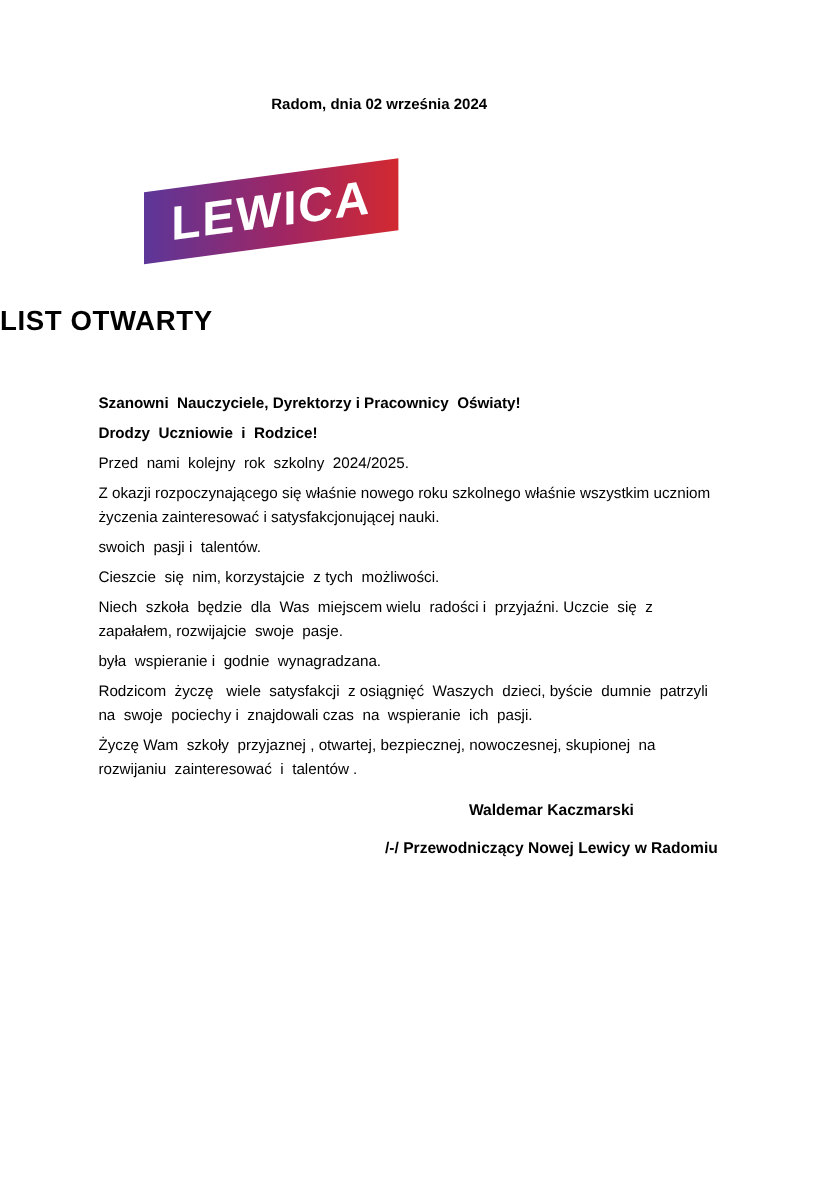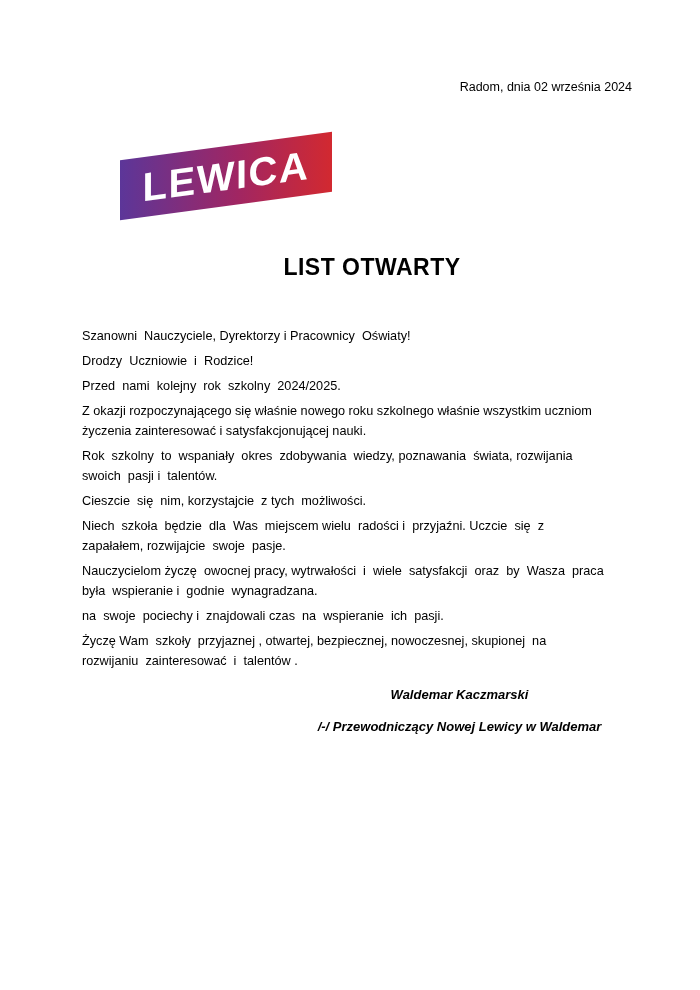--- a/index.html
+++ b/index.html
@@ -11,23 +11,23 @@
   }
   .page {
     position:relative;
     width:700px; height:990px;
     background:#ffffff;
     overflow:hidden;
   }
   .date-line {
     margin-top:80px;
     padding-right:68px;
-    text-align:right;
+    text-align:center;
     font-size:12.5px;
-    font-weight:normal;
+    font-weight:bold;
     line-height:15px;
   }
   .logo-band {
     margin-top:51px;
     margin-left:120px;
     width:212px;
     height:60px;
     transform:skewY(-7.6deg);
     display:flex;
     align-items:center;
@@ -36,45 +36,42 @@
   }
   .logo-text {
     color:#ffffff;
     font-weight:bold;
     font-size:40px;
     letter-spacing:1.5px;
     line-height:1;
   }
   .letter-title {
     margin-top:46px;
-    text-align:center;
     font-size:23px;
     font-weight:bold;
     letter-spacing:0.5px;
     line-height:30px;
-    padding-left:44px;
   }
   .letter-body {
     margin-top:44px;
     padding-left:82px;
     font-size:12.7px;
   }
   .para { margin-bottom:5px; }
-  .para.bold { font-weight:normal; }
+  .para.bold { font-weight:bold; }
   .line {
     white-space:pre;
     line-height:20px;
   }
   .signature {
     margin-top:14px;
     margin-left:287px;
     width:345px;
     text-align:center;
     font-weight:bold;
-    font-style:italic;
     font-size:13px;
   }
   .sig-name { line-height:20px; margin-bottom:12px; }
   .sig-role { line-height:20px; }
 </style>
 </head>
 <body>
 
 <div class="page">
 
@@ -94,41 +91,40 @@
         <div class="line">Drodzy  Uczniowie  i  Rodzice!</div>
       </div>
       <div class="para">
         <div class="line">Przed  nami  kolejny  rok  szkolny  2024/2025.</div>
       </div>
       <div class="para">
         <div class="line">Z okazji rozpoczynającego się właśnie nowego roku szkolnego właśnie wszystkim uczniom</div>
         <div class="line">życzenia zainteresować i satysfakcjonującej nauki.</div>
       </div>
       <div class="para">
-        <div class="line">Rok  szkolny  to  wspaniały  okres  zdobywania  wiedzy, poznawania  świata, rozwijania</div>
         <div class="line">swoich  pasji i  talentów.</div>
       </div>
       <div class="para">
         <div class="line">Cieszcie  się  nim, korzystajcie  z tych  możliwości.</div>
       </div>
       <div class="para">
         <div class="line">Niech  szkoła  będzie  dla  Was  miejscem wielu  radości i  przyjaźni. Uczcie  się  z</div>
         <div class="line">zapałałem, rozwijajcie  swoje  pasje.</div>
       </div>
       <div class="para">
-        <div class="line">Nauczycielom życzę  owocnej pracy, wytrwałości  i  wiele  satysfakcji  oraz  by  Wasza  praca</div>
         <div class="line">była  wspieranie i  godnie  wynagradzana.</div>
       </div>
       <div class="para">
+        <div class="line">Rodzicom  życzę   wiele  satysfakcji  z osiągnięć  Waszych  dzieci, byście  dumnie  patrzyli</div>
         <div class="line">na  swoje  pociechy i  znajdowali czas  na  wspieranie  ich  pasji.</div>
       </div>
       <div class="para">
         <div class="line">Życzę Wam  szkoły  przyjaznej , otwartej, bezpiecznej, nowoczesnej, skupionej  na</div>
         <div class="line">rozwijaniu  zainteresować  i  talentów .</div>
       </div>
     </div>
 
   <div class="signature">
     <div class="sig-name">Waldemar Kaczmarski</div>
-    <div class="sig-role">/-/ Przewodniczący Nowej Lewicy w Waldemar</div>
+    <div class="sig-role">/-/ Przewodniczący Nowej Lewicy w Radomiu</div>
   </div>
 
 </div>
 
 </body></html>

